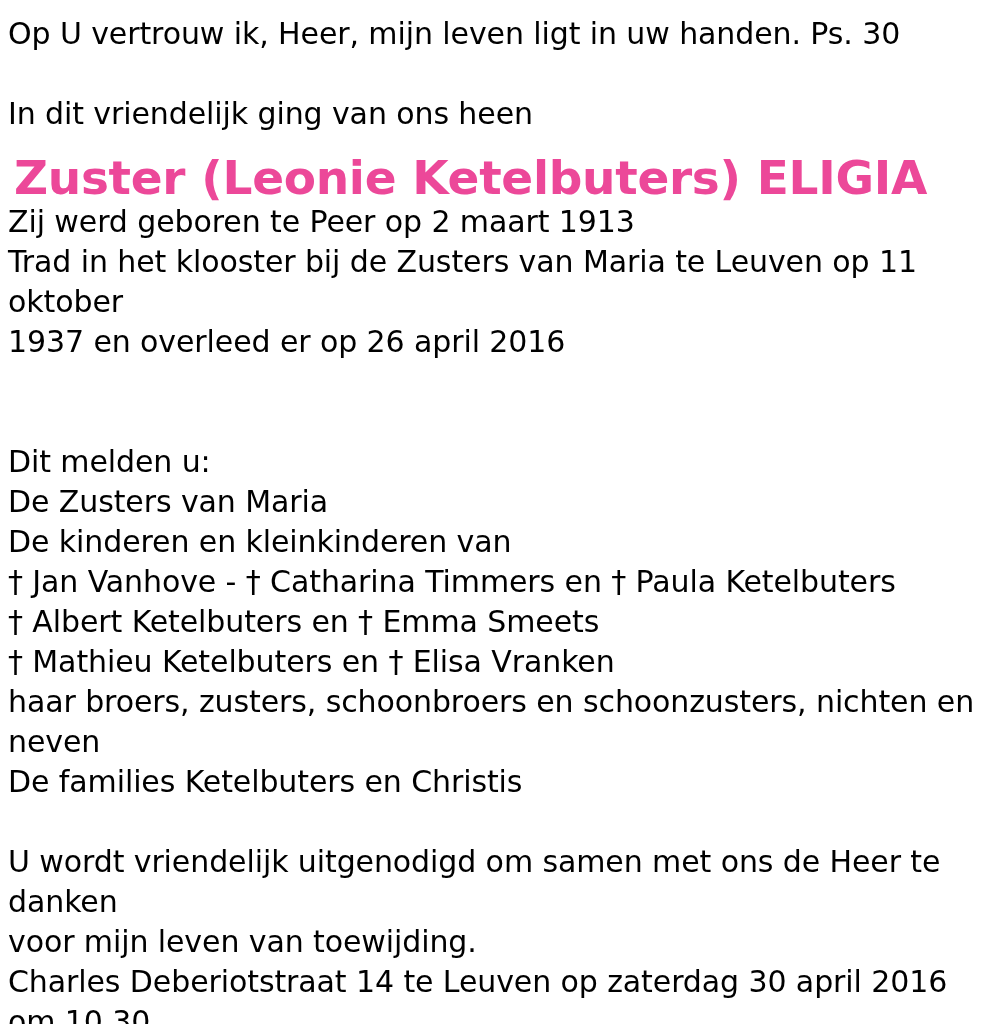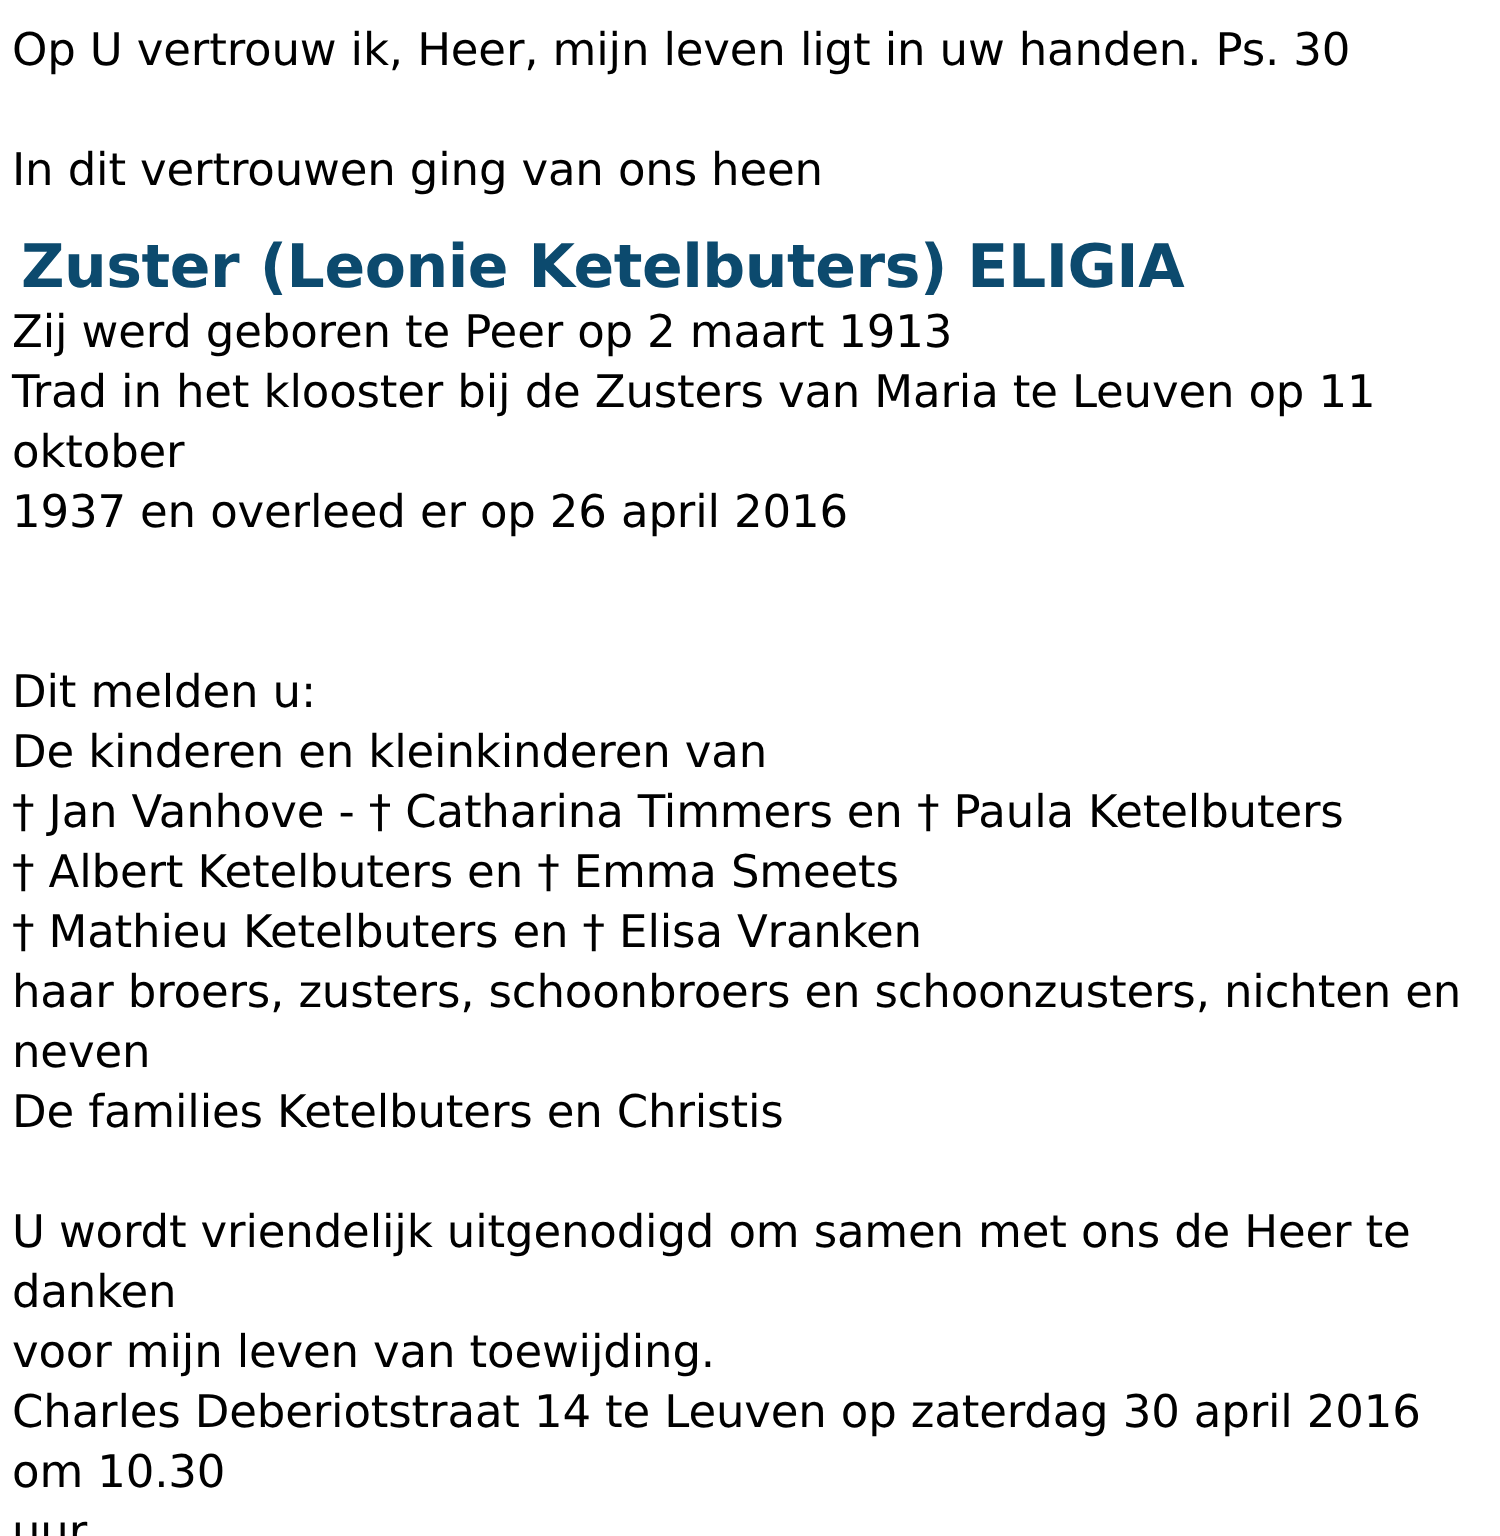--- a/index.html
+++ b/index.html
@@ -27,54 +27,55 @@
     line-height: 40px;
     color: #000000;
     white-space: pre-wrap;
     letter-spacing: -0.1px;
   }
   .spacer-1 { height: 40px; }
   .spacer-2 { height: 80px; }
   .spacer-title-before { height: 22px; }
   .spacer-title-after { height: 2px; }
   .deceased-name {
-    font-size: 40px;
+    font-size: 47px;
     line-height: 44px;
     font-weight: bold;
-    color: #0c4a6e;
+    color: #ec4899;
     padding-left: 6px;
     letter-spacing: -0.3px;
     white-space: pre-wrap;
   }
 </style>
 </head>
 <body>
 
 <div class="page">
 
   <div class="line">Op U vertrouw ik, Heer, mijn leven ligt in uw handen. Ps. 30</div>
 
   <div class="spacer-1"></div>
 
-  <div class="line">In dit vertrouwen ging van ons heen</div>
+  <div class="line">In dit vriendelijk ging van ons heen</div>
 
   <div class="spacer-title-before"></div>
 
   <div class="deceased-name">Zuster (Leonie Ketelbuters) ELIGIA</div>
 
   <div class="spacer-title-after"></div>
 
   <div class="line">Zij werd geboren te Peer op 2 maart 1913</div>
   <div class="line">Trad in het klooster bij de Zusters van Maria te Leuven op 11 oktober</div>
   <div class="line">1937 en overleed er op 26 april 2016</div>
 
   <div class="spacer-2"></div>
 
   <div class="line">Dit melden u:</div>
 
+  <div class="line">De Zusters van Maria</div>
   <div class="line">De kinderen en kleinkinderen van</div>
   <div class="line">† Jan Vanhove - † Catharina Timmers en † Paula Ketelbuters</div>
   <div class="line">† Albert Ketelbuters en † Emma Smeets</div>
   <div class="line">† Mathieu Ketelbuters en † Elisa Vranken</div>
   <div class="line">haar broers, zusters, schoonbroers en schoonzusters, nichten en neven</div>
   <div class="line">De families Ketelbuters en Christis</div>
 
   <div class="spacer-1"></div>
 
   <div class="line">U wordt vriendelijk uitgenodigd om samen met ons de Heer te danken</div>

